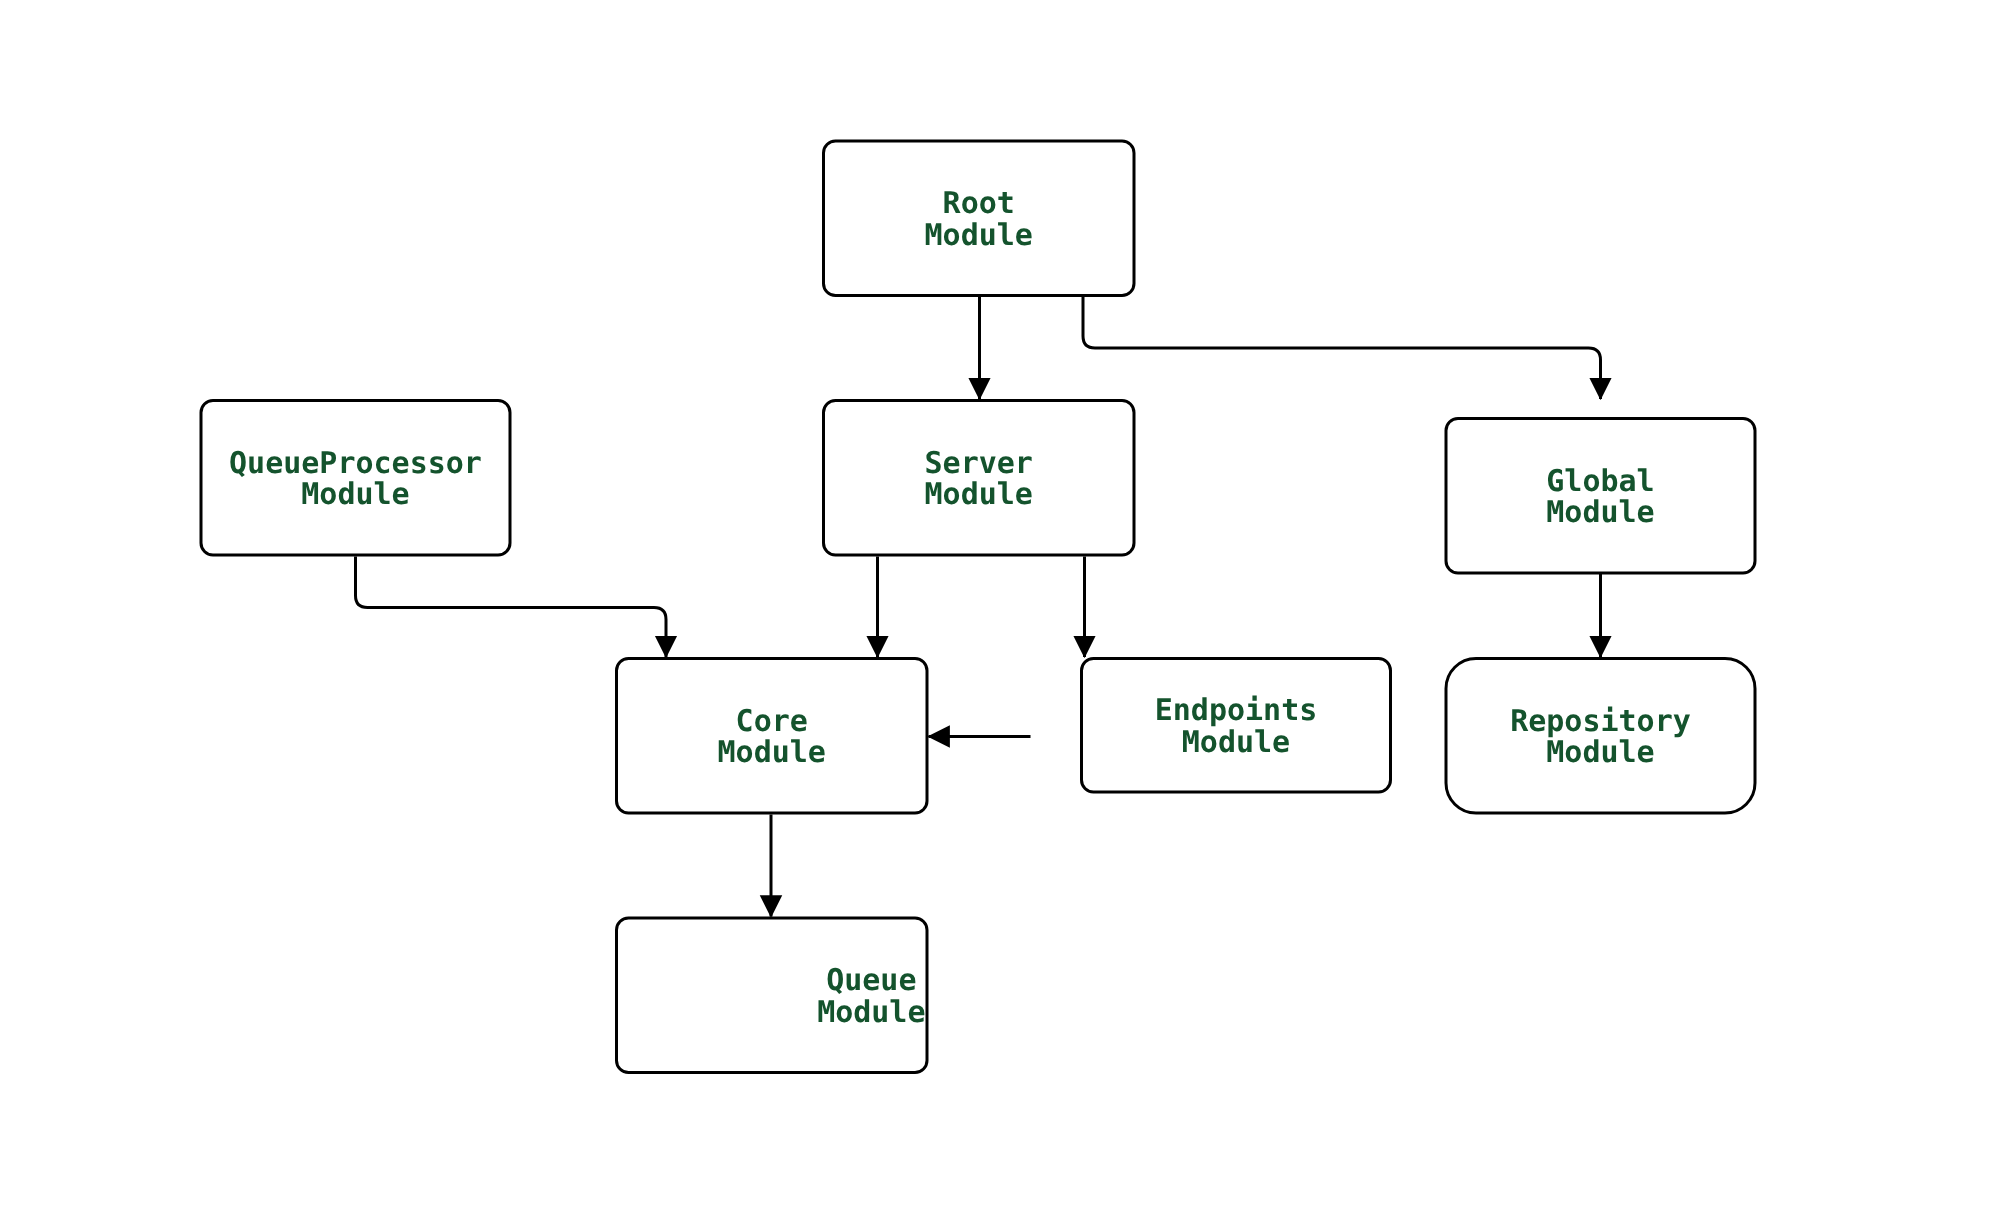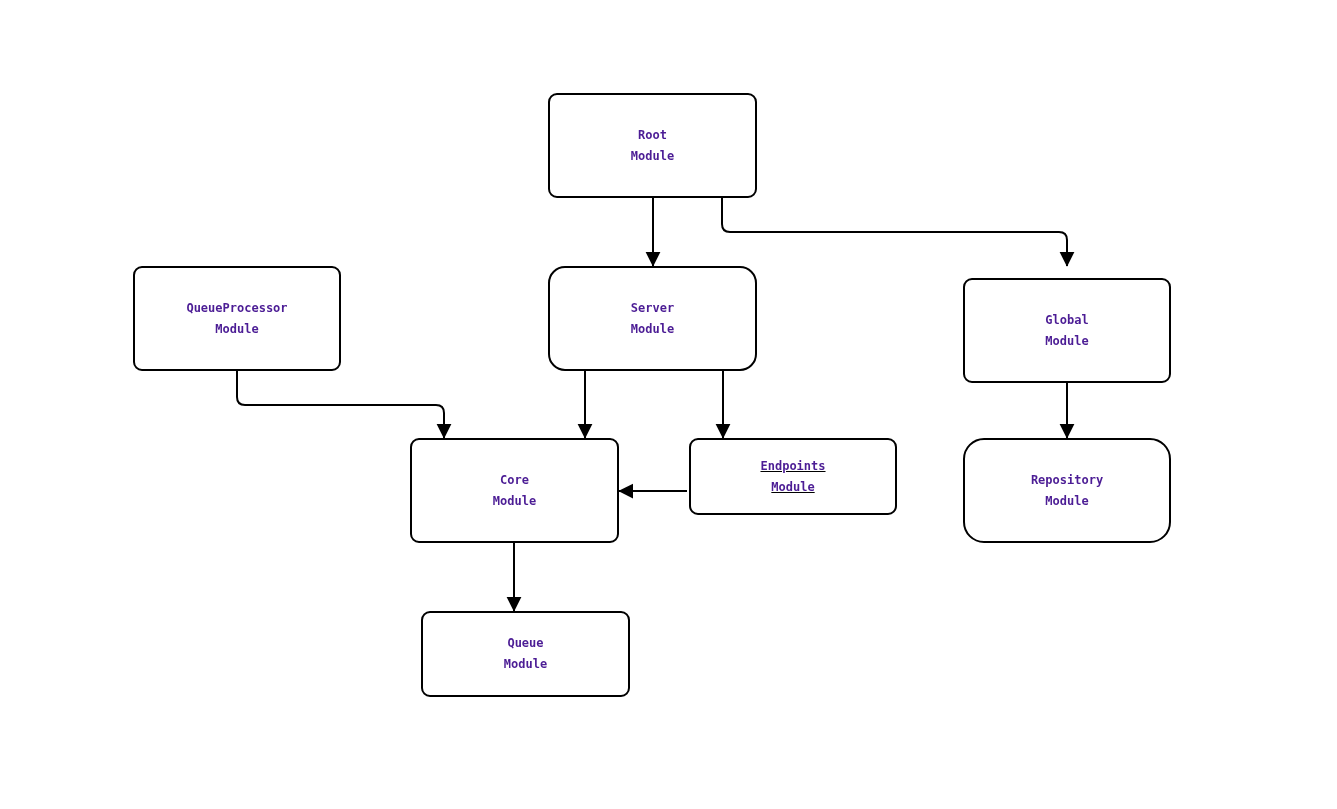--- a/index.html
+++ b/index.html
@@ -29,23 +29,23 @@
     background: #ffffff;
     border: 2px solid #000000;
     border-radius: 9px;
     display: flex;
     align-items: center;
     justify-content: center;
   }
   .node-label {
     font-family: "DejaVu Sans Mono", "Liberation Mono", monospace;
     font-weight: 700;
-    font-size: 12px;
+    font-size: 20px;
     line-height: 21px;
-    color: #4c1d95;
+    color: #14532d;
     text-align: center;
     white-space: pre-line;
   }
   .edge-path {
     fill: none;
     stroke: #000000;
     stroke-width: 2px;
   }
 </style>
 </head>
@@ -72,38 +72,38 @@
   </svg>
 
   <div class="node" style="left: 548px; top: 93px; width: 209px; height: 105px;">
     <span class="node-label">Root
 Module</span>
   </div>
   <div class="node" style="left: 133px; top: 266px; width: 208px; height: 105px;">
     <span class="node-label">QueueProcessor
 Module</span>
   </div>
-  <div class="node" style="left: 548px; top: 266px; width: 209px; height: 105px; border-radius: 17px;">
+  <div class="node" style="left: 548px; top: 266px; width: 209px; height: 105px;">
     <span class="node-label">Server
 Module</span>
   </div>
   <div class="node" style="left: 963px; top: 266px; width: 208px; height: 105px; margin-top: 12px;">
     <span class="node-label">Global
 Module</span>
   </div>
   <div class="node" style="left: 410px; top: 438px; width: 209px; height: 105px;">
     <span class="node-label">Core
 Module</span>
   </div>
-  <div class="node" style="left: 689px; top: 438px; width: 208px; height: 77px; text-decoration: underline;">
+  <div class="node" style="left: 720px; top: 438px; width: 208px; height: 91px;">
     <span class="node-label">Endpoints
 Module</span>
   </div>
   <div class="node" style="left: 963px; top: 438px; width: 208px; height: 105px; border-radius: 21px;">
     <span class="node-label">Repository
 Module</span>
   </div>
-  <div class="node" style="left: 421px; top: 611px; width: 209px; height: 86px;">
+  <div class="node" style="left: 410px; top: 611px; width: 209px; height: 105px; justify-content: flex-end;">
     <span class="node-label">Queue
 Module</span>
   </div>
 
 </div>
 
 </body></html>

